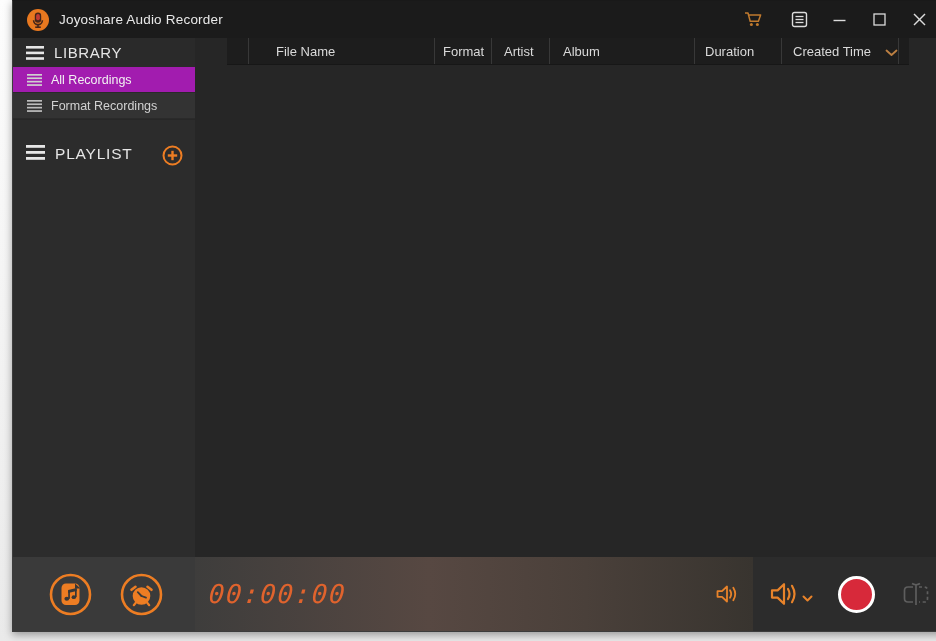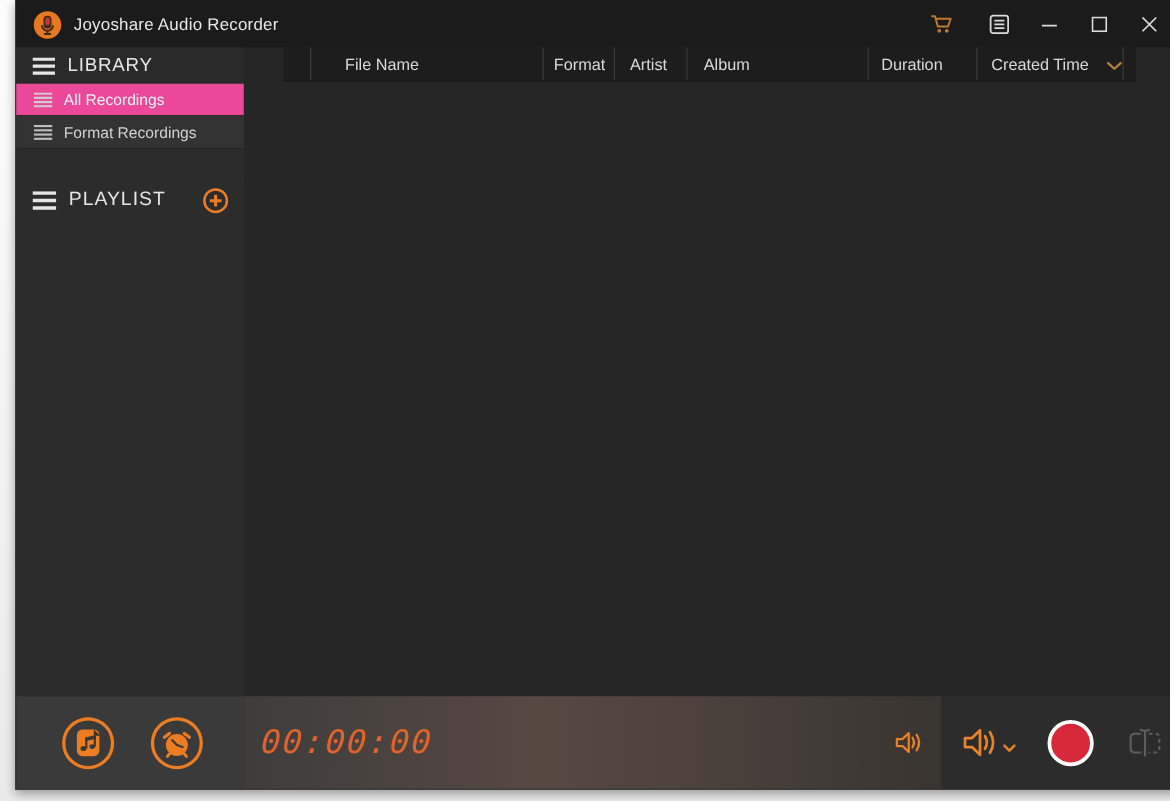--- a/index.html
+++ b/index.html
@@ -20,25 +20,25 @@
   .tb-btn.close { margin-right: 8px; }
 
   
   .main { flex: 1; display: flex; min-height: 0; gap: 32px; }
 
   
   .sidebar { width: 182px; background: #2c2c2c; flex: none; display: flex; flex-direction: column; }
   .lib-header { height: 29px; display: flex; align-items: center; padding-left: 13px; background: #2a2a2a; }
   .lib-header .lbl { color: #e6e6e6; font-size: 15px; margin-left: 10px; letter-spacing: .6px; }
   .lib-item { height: 26px; display: flex; align-items: center; padding-left: 14px; background: #333333; border-bottom: 1px solid #2a2a2a; }
-  .lib-item.selected { background: #ec4899; }
+  .lib-item.selected { background: #a21caf; }
   .lib-item .lbl { color: #d2d2d2; font-size: 12.5px; margin-left: 9px; }
   .lib-item.selected .lbl { color: #f2f2f2; }
   .lib-gap { height: 26px; background: #2c2c2c; border-top: 1px solid #272727; }
-  .pl-header { height: 30px; display: flex; align-items: center; padding: 0 12px 0 13px; }
+  .pl-header { height: 30px; display: flex; align-items: flex-start; padding: 0 12px 0 13px; }
   .pl-header .lbl { color: #e6e6e6; font-size: 15.5px; margin-left: 10px; letter-spacing: .8px; flex: 1; }
 
   
   .content { flex: 1; display: flex; min-width: 0; background: #262626; }
   .table-header { height: 27px; background: #1d1d1d; display: flex; align-items: center; flex: none; font-size: 13px; color: #dadada; border-bottom: 1px solid #171717; }
   .col { height: 100%; display: flex; align-items: center; border-right: 1px solid #383838; flex: none; }
   .col span { white-space: nowrap; overflow: hidden; }
   .col.c-spacer   { width: 22px; }
   .col.c-filename { width: 186px; padding-left: 27px; }
   .col.c-format   { width: 57px;  padding-left: 8px; }

